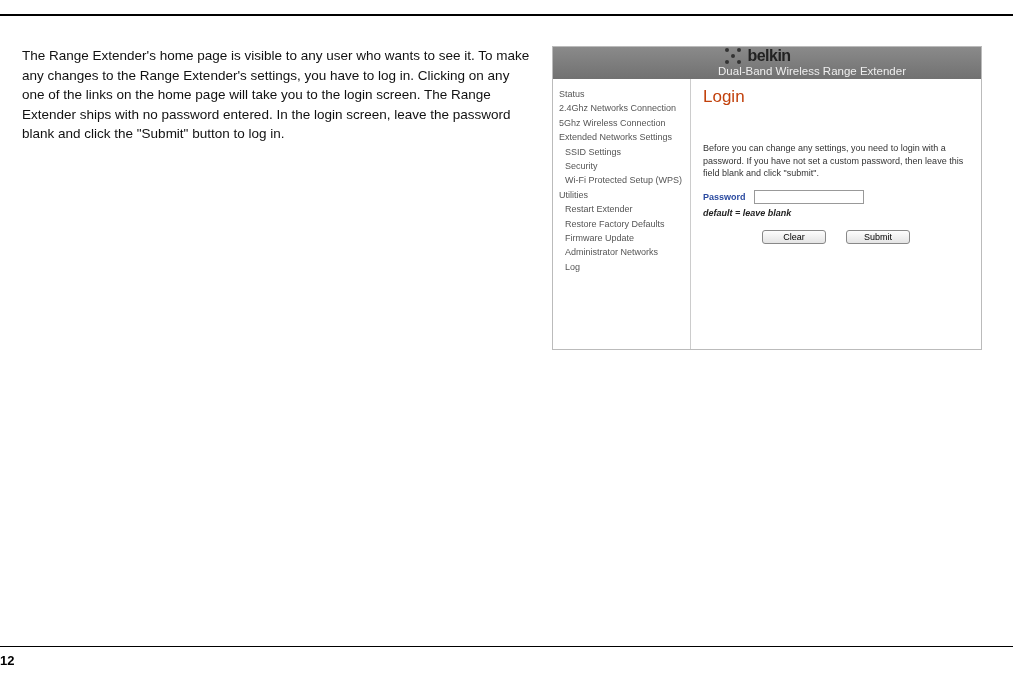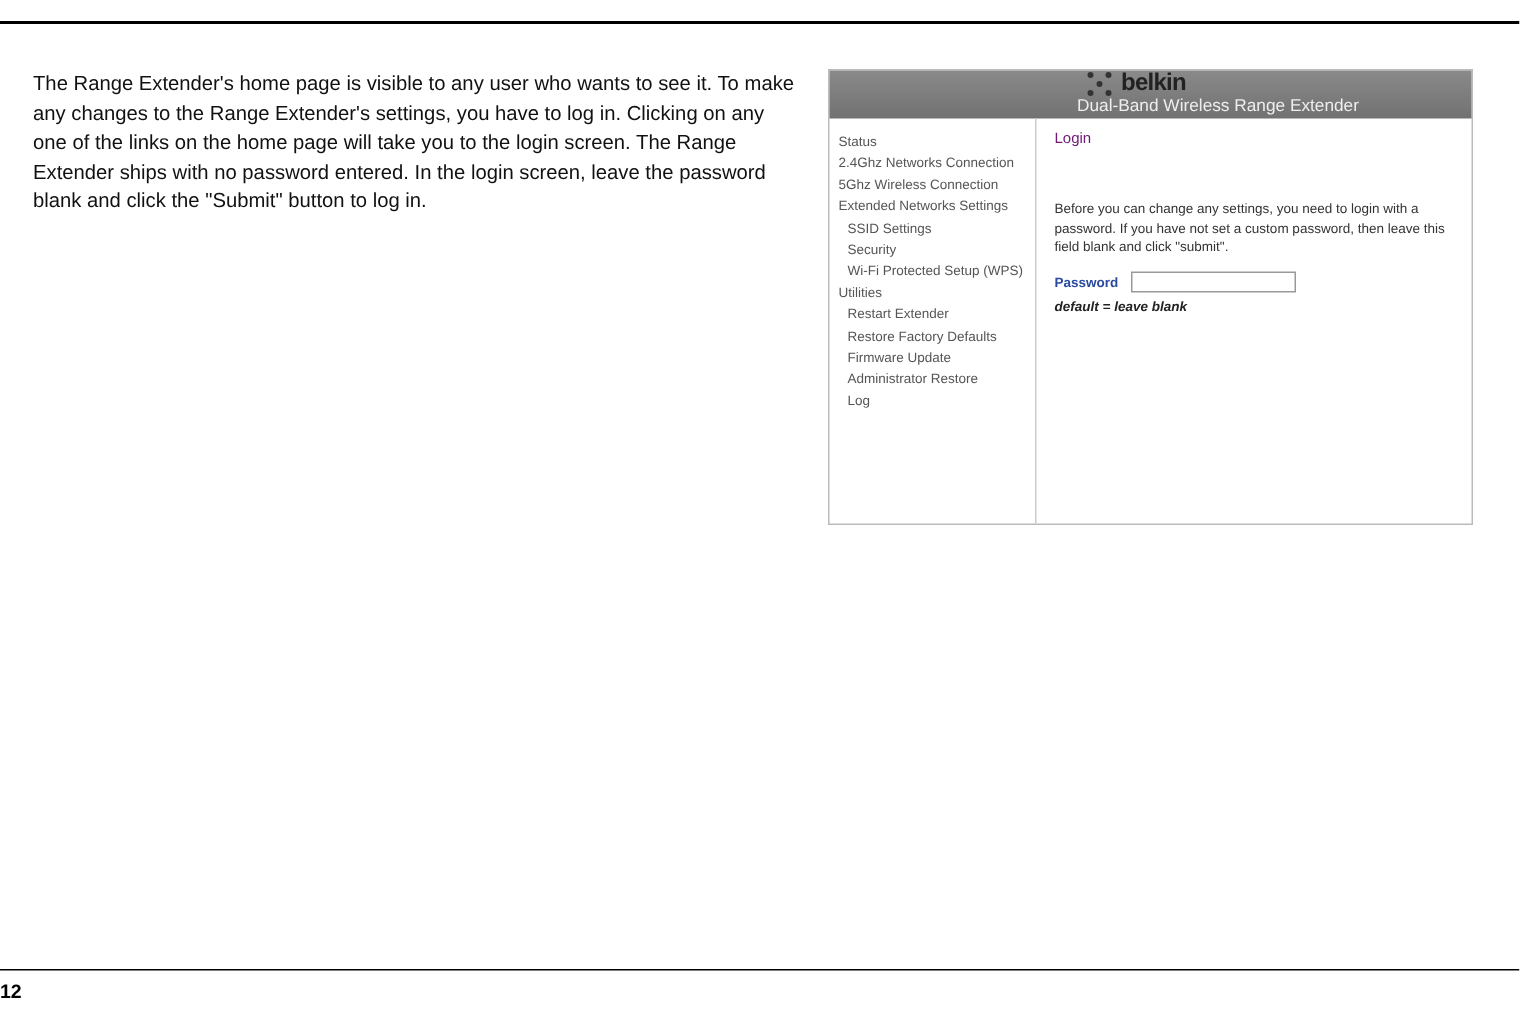--- a/index.html
+++ b/index.html
@@ -32,21 +32,21 @@
   .header-title { color: #eee; font-size: 11.5px; margin-left: 90px;}
   .router-body { display: flex; min-height: 270px; }
   .sidebar {
     width: 138px; border-right: 1px solid #ccc;
     padding: 8px 0 8px 6px;
     font-size: 9px; color: #555; line-height: 1.6;
   }
   .sidebar .item { white-space: nowrap; }
   .sidebar .sub { padding-left: 6px; }
   .main-panel { flex: 1; padding: 8px 12px; }
-  .login-title { font-size: 10px; color: #701a75; margin-bottom: 6px; }
+  .login-title { font-size: 17px; color: #c2410c; margin-bottom: 6px; }
   .login-desc { font-size: 9px; color: #333; line-height: 1.4; margin-bottom: 10px; margin-top: 35px; }
   .pw-row { display: flex; align-items: center; gap: 8px; margin-bottom: 4px; }
   .pw-label { font-size: 9px; font-weight: bold; color: #2a4aa0; }
   .pw-input { width: 110px; height: 14px; border: 1px solid #999; font-size: 9px; padding: 0 2px; }
   .default-note { font-size: 9px; font-style: italic; font-weight: bold; color: #222; margin-bottom: 12px; }
   .btn-row { display: flex; gap: 20px; justify-content: center; margin-top: 6px; }
   .btn {
     font-size: 9px; padding: 1px 0; width: 64px; text-align: center;
     border: 1px solid #888; border-radius: 3px;
     background: linear-gradient(#fdfdfd, #e4e4e4);
@@ -92,30 +92,34 @@
             <div class="item">2.4Ghz Networks Connection</div>
             <div class="item">5Ghz Wireless Connection</div>
             <div class="item">Extended Networks Settings</div>
             <div class="item sub">SSID Settings</div>
             <div class="item sub">Security</div>
             <div class="item sub">Wi-Fi Protected Setup (WPS)</div>
             <div class="item">Utilities</div>
             <div class="item sub">Restart Extender</div>
             <div class="item sub">Restore Factory Defaults</div>
             <div class="item sub">Firmware Update</div>
-            <div class="item sub">Administrator Restore</div>
+            <div class="item sub">Administrator Networks</div>
             <div class="item sub">Log</div>
           </div>
           <div class="main-panel">
             <div class="login-title">Login</div>
             <div class="login-desc">Before you can change any settings, you need to login with a password. If you have not set a custom password, then leave this field blank and click "submit".</div>
             <div class="pw-row">
               <span class="pw-label">Password</span>
               <input class="pw-input" type="password" value="" style="">
             </div>
             <div class="default-note">default = leave blank</div>
+            <div class="btn-row">
+              <button class="btn">Clear</button>
+              <button class="btn">Submit</button>
+            </div>
           </div>
         </div>
       </div>
     </div>
   </div>
   <div class="footer">12</div>
 </div>
 
 </body></html>

